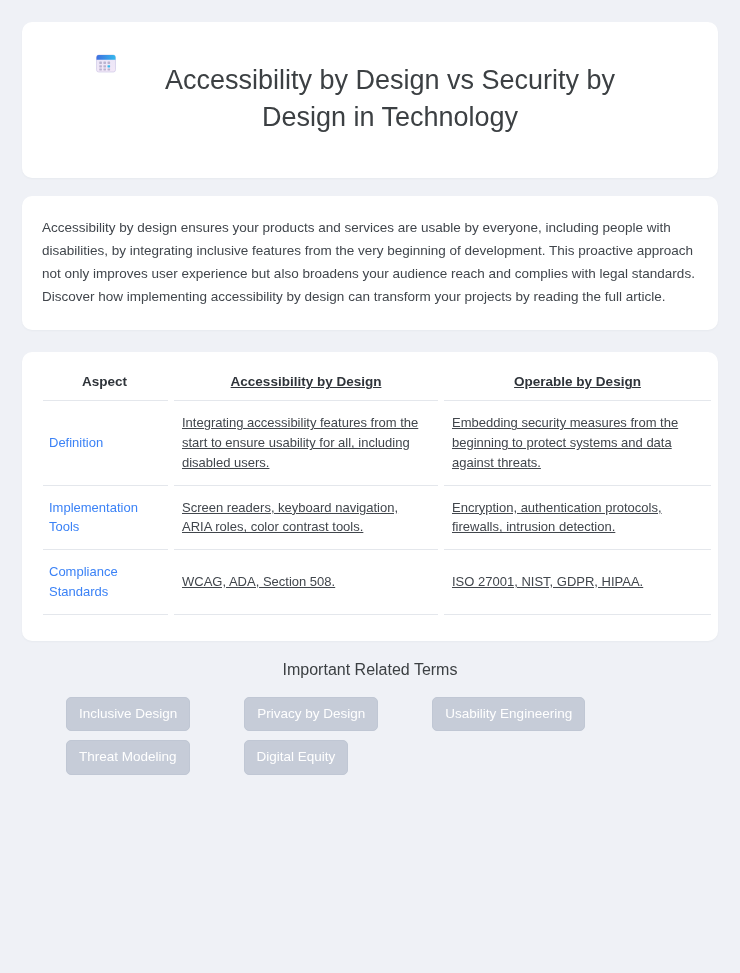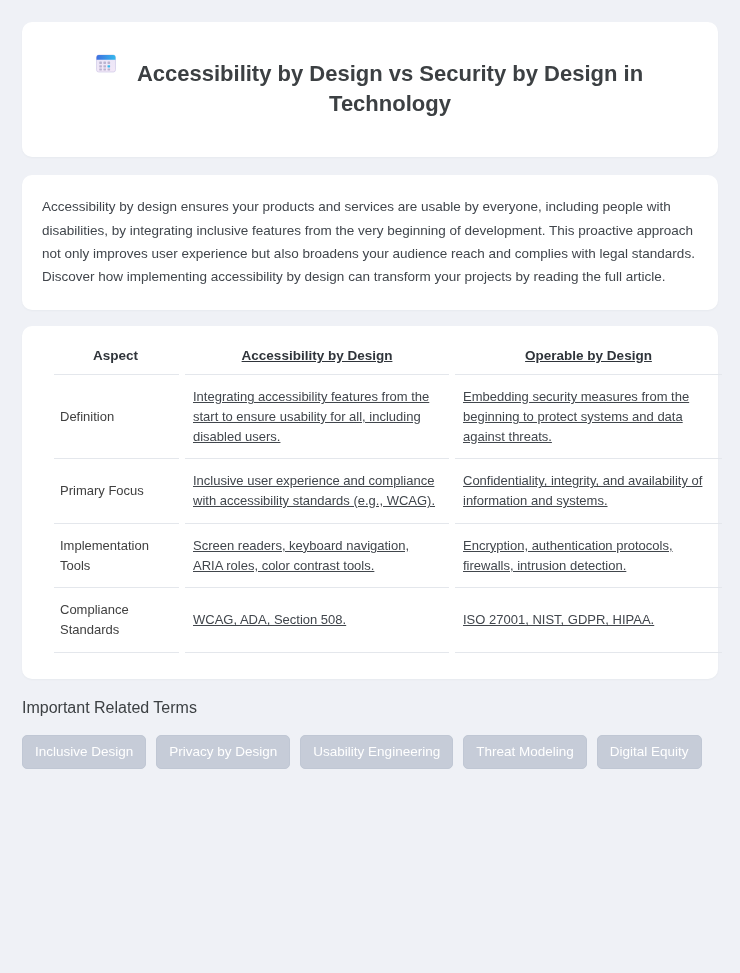--- a/index.html
+++ b/index.html
@@ -37,48 +37,48 @@
   }
   .title-emoji {
     flex: 0 0 auto;
     width: 26px;
     height: 26px;
     margin-top: 6px;
     position: relative;
   }
   .title-emoji svg { display: block; }
   .title-text {
-    font-size: 22px;
+    font-size: 27px;
     line-height: 1.36;
-    font-weight: 700;
+    font-weight: 400;
     color: #3c4043;
     text-align: center;
     max-width: 515px;
   }
 
   
   .desc-card {
     background: #ffffff;
     border-radius: 10px;
     padding: 20px 22px 22px 20px;
-    margin-bottom: 16px;
+    margin-bottom: 22px;
     box-shadow: 0 1px 2px rgba(60,64,67,0.04);
   }
   .desc-text {
     font-size: 13.5px;
     line-height: 1.72;
     color: #41464c;
     margin: 0;
   }
 
   
   .table-card {
     background: #ffffff;
     border-radius: 10px;
-    padding: 20px 22px 26px 32px;
+    padding: 20px 22px 26px 21px;
     margin-bottom: 20px;
     box-shadow: 0 1px 2px rgba(60,64,67,0.04);
   }
   table.compare {
     width: 100%;
     border-collapse: collapse;
     table-layout: fixed;
   }
   table.compare col.c1 { width: 128px; }
   table.compare col.c2 { width: 270px; }
@@ -101,51 +101,53 @@
     font-size: 13px;
     line-height: 1.52;
     color: #41464c;
     padding: 12px 10px 12px 8px;
     border-bottom: 1px solid #e4e7ec;
     vertical-align: middle;
   }
   table.compare td.aspect {
     padding-left: 6px;
     padding-right: 10px;
-    color: #404040;
+    color: #3b82f6;
   }
   table.compare tr:last-child td {
     border-bottom: 1px solid #e4e7ec;
   }
 
   
   .terms-section {
     padding: 0 0 8px 0;
   }
   .terms-heading {
+    text-align: center;
     font-size: 16px;
     font-weight: 400;
     color: #3c4043;
     margin: 0 0 18px 0;
   }
   .terms-list {
     display: flex;
     flex-wrap: wrap;
     gap: 9px 10px;
     justify-content: flex-start;
   }
   .term-chip {
     background: #c6ccd8;
     color: #ffffff;
     font-size: 13.5px;
     line-height: 1;
     padding: 9px 12px 10px 12px;
     border-radius: 5px;
     white-space: nowrap;
     border: 1px solid #c0c7d4;
+    margin-left: 44px;
   }
 </style>
 </head>
 <body>
 
 <div class="page">
 
   <div class="title-card">
     <div class="title-row">
       <span class="title-emoji">
@@ -197,25 +199,20 @@
           <th class="colsep">Operable by Design</th>
         </tr>
       </thead>
       <tbody>
         <tr>
           <td class="aspect">Definition</td>
           <td class="colsep">Integrating accessibility features from the start to ensure usability for all, including disabled users.</td>
           <td class="colsep">Embedding security measures from the beginning to protect systems and data against threats.</td>
         </tr>
         <tr>
-          <td class="aspect">Primary Focus</td>
-          <td class="colsep">Inclusive user experience and compliance with accessibility standards (e.g., WCAG).</td>
-          <td class="colsep">Confidentiality, integrity, and availability of information and systems.</td>
-        </tr>
-        <tr>
           <td class="aspect">Implementation Tools</td>
           <td class="colsep">Screen readers, keyboard navigation, ARIA roles, color contrast tools.</td>
           <td class="colsep">Encryption, authentication protocols, firewalls, intrusion detection.</td>
         </tr>
         <tr>
           <td class="aspect">Compliance Standards</td>
           <td class="colsep">WCAG, ADA, Section 508.</td>
           <td class="colsep">ISO 27001, NIST, GDPR, HIPAA.</td>
         </tr>
       </tbody>

